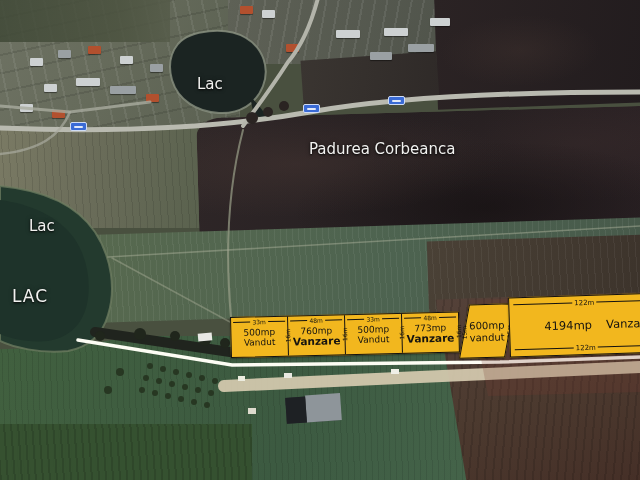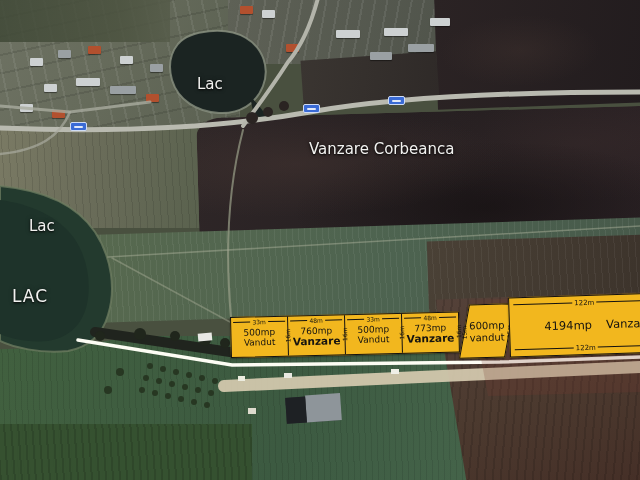--- a/index.html
+++ b/index.html
@@ -249,21 +249,21 @@
       <b></b>
     </div>
   <div class="shield" style="left:303px;top:104px">
       <b></b>
     </div>
   <div class="shield" style="left:388px;top:96px">
       <b></b>
     </div>
 
   <div class="maplabel lbl-lac-top">Lac</div>
-  <div class="maplabel lbl-forest">Vanzare Corbeanca</div>
+  <div class="maplabel lbl-forest">Padurea Corbeanca</div>
   <div class="maplabel lbl-lac-left">Lac</div>
   <div class="maplabel lbl-lac-big">LAC</div>
 
   <div class="strip">
     <div class="parcel">
       <div class="ruler">
           <i></i>
           <span>33m</span>
           <i></i>
         </div>

